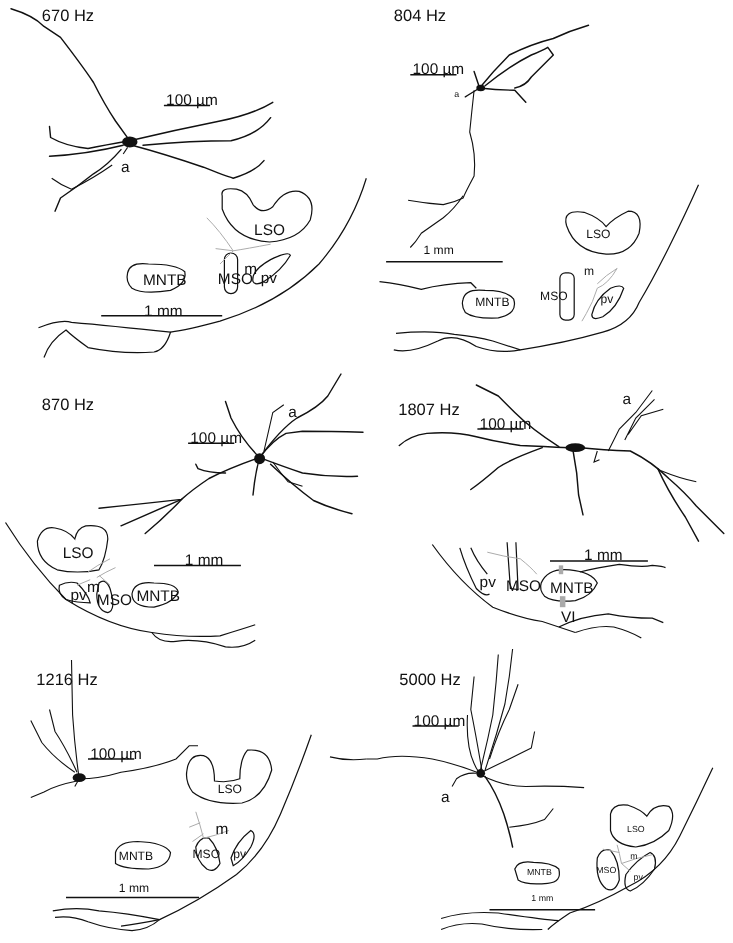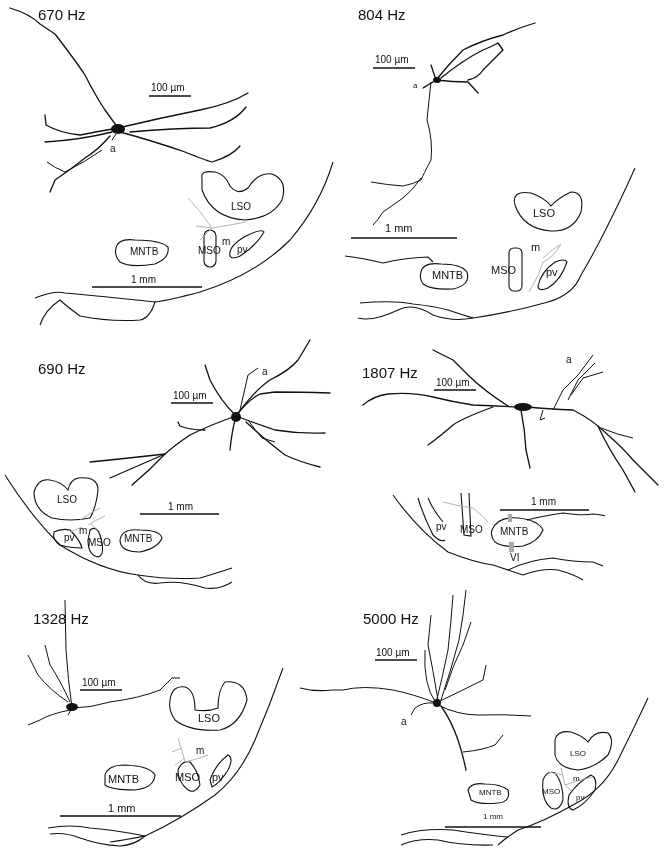--- a/index.html
+++ b/index.html
@@ -1,20 +1,20 @@
 <!DOCTYPE html>
 <html><head>
 <meta charset="utf-8">
 <style>
   html, body { margin: 0; padding: 0; background: #ffffff; }
   body { width: 666px; height: 857px; position: relative; overflow: hidden;
          font-family: "Liberation Sans", sans-serif; }
   .panel { position: absolute; }
   .freq { position: absolute; font-size: 15px; color: #111; }
-  .lbl { position: absolute; font-size: 10px; color: #111; white-space: nowrap; }
+  .lbl { position: absolute; font-size: 14px; color: #111; white-space: nowrap; }
   .lbl-s { font-size: 8px; }
   .lbl-m { font-size: 11px; }
   svg { position: absolute; left: 0; top: 0; overflow: visible; }
   .d { fill: none; stroke: #111; stroke-width: 1.3; stroke-linejoin: round; stroke-linecap: round; }
   .dt { fill: none; stroke: #111; stroke-width: 1; }
   .o { fill: none; stroke: #111; stroke-width: 1.1; }
   .g { fill: none; stroke: #aaa; stroke-width: 0.9; }
   .sb { stroke: #111; stroke-width: 1.4; }
 </style>
 </head>
@@ -116,21 +116,21 @@
     <path class="o" d="M138,245 Q145,255 160,253 Q180,250 205,258 Q220,260 232,252"></path>
 
     <path class="o" d="M34,162 Q38,148 50,150 Q62,152 68,160 Q70,150 78,148 Q98,146 98,160 Q96,178 90,188 Q70,192 52,188 Q34,180 34,162 Z"></path>
     <path class="o" d="M54,202 Q62,198 70,200 Q80,210 82,218 Q70,218 60,215 Q52,210 54,202 Z"></path>
     <path class="o" d="M90,200 Q96,195 100,205 Q106,225 98,227 Q88,225 88,210 Z"></path>
     <path class="o" d="M120,210 Q122,198 140,200 Q160,200 162,208 Q158,218 140,222 Q120,222 120,210 Z"></path>
     <path class="g" d="M80,190 Q88,184 100,178 M88,195 Q96,190 105,186 M90,193 L100,202 M82,197 L70,202"></path>
     <line class="sb" x1="171" y1="73" x2="213" y2="73"></line>
     <line class="sb" x1="140" y1="184" x2="219" y2="184"></line>
   </svg>
-  <div class="freq" style="left:38px;top:30px;">690 Hz</div>
+  <div class="freq" style="left:38px;top:30px;">870 Hz</div>
   <div class="lbl" style="left:262px;top:36px;">a</div>
   <div class="lbl" style="left:173px;top:60px;">100 µm</div>
   <div class="lbl" style="left:57px;top:164px;">LSO</div>
   <div class="lbl" style="left:168px;top:171px;">1 mm</div>
   <div class="lbl" style="left:79px;top:195px;">m</div>
   <div class="lbl" style="left:64px;top:202px;">pv</div>
   <div class="lbl" style="left:88px;top:207px;">MSO</div>
   <div class="lbl" style="left:124px;top:203px;">MNTB</div>
 </div>
 
@@ -186,21 +186,21 @@
     <path class="o" d="M300,98 Q315,102 333,100"></path>
 
     <path class="o" d="M170,110 Q172,95 185,97 Q195,100 195,120 Q208,122 218,118 Q218,100 225,92 Q245,90 247,110 Q240,135 220,140 Q190,142 175,130 Q168,120 170,110 Z"></path>
     <path class="o" d="M178,180 Q182,170 190,172 Q198,180 200,195 Q195,204 188,200 Q178,192 178,180 Z"></path>
     <path class="o" d="M210,190 Q215,175 228,165 Q234,168 228,180 Q220,193 212,197 Z"></path>
     <path class="o" d="M105,185 Q108,175 125,175 Q150,176 155,185 Q154,198 135,200 Q112,200 105,195 Z"></path>
     <path class="g" d="M178,148 Q182,160 185,172 Q195,170 208,165 M182,158 L172,162 M185,168 L175,175"></path>
     <line class="sb" x1="80" y1="100" x2="122" y2="100"></line>
     <line class="sb" x1="60" y1="816" x2="181" y2="816" transform="translate(0,-590)"></line>
   </svg>
-  <div class="freq" style="left:33px;top:20px;">1328 Hz</div>
+  <div class="freq" style="left:33px;top:20px;">1216 Hz</div>
   <div class="lbl" style="left:82px;top:87px;">100 µm</div>
   <div class="lbl lbl-m" style="left:198px;top:122px;">LSO</div>
   <div class="lbl" style="left:196px;top:155px;">m</div>
   <div class="lbl lbl-m" style="left:175px;top:181px;">MSO</div>
   <div class="lbl lbl-m" style="left:212px;top:181px;">pv</div>
   <div class="lbl lbl-m" style="left:108px;top:183px;">MNTB</div>
   <div class="lbl lbl-m" style="left:108px;top:212px;">1 mm</div>
 </div>
 
 <div class="panel" style="left:333px;top:590px;width:333px;height:267px;">

